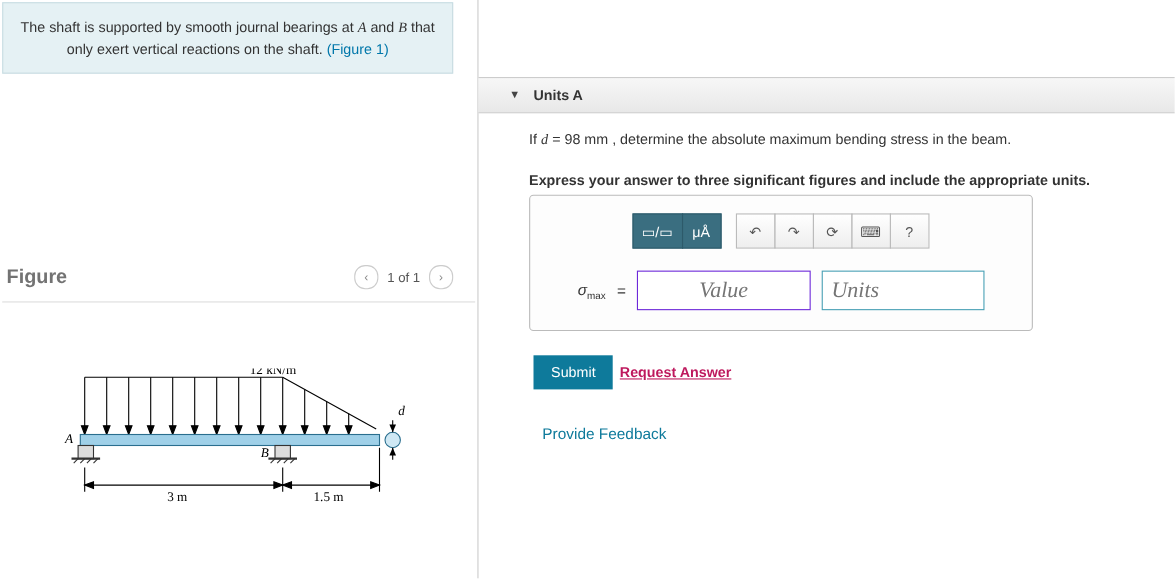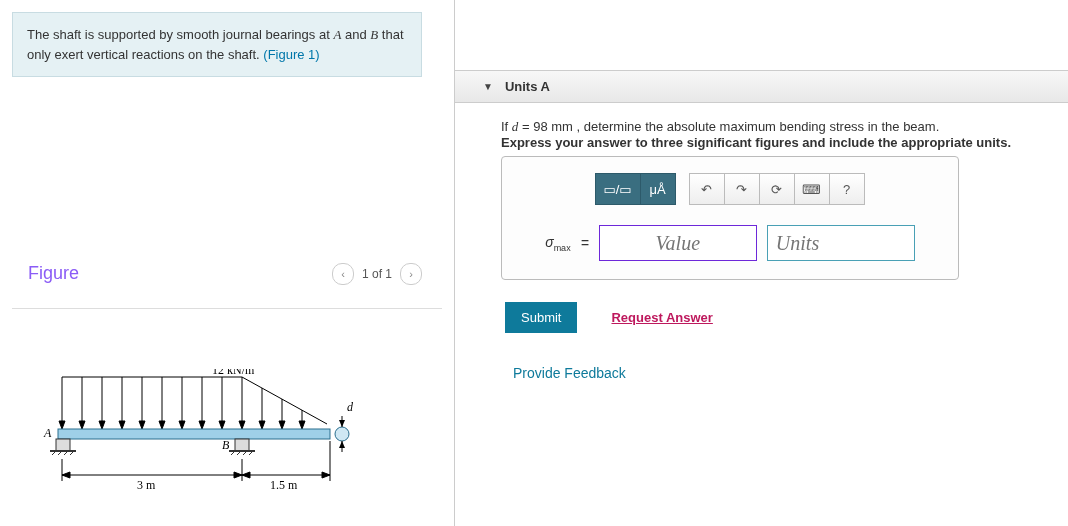--- a/index.html
+++ b/index.html
@@ -11,21 +11,22 @@
     background: #fff;
   }
   .page {
     display: flex;
     width: 1068px;
     height: 526px;
   }
   .left-col {
     width: 430px;
     border-right: 1px solid #ccc;
-    padding: 12px;
+    padding: 2px;
+    text-align: center;
   }
   .right-col {
     flex: 1;
     padding: 0 0 0 0;
   }
   .intro-box {
     background: #e5f1f4;
     border: 1px solid #c8dce2;
     padding: 12px 14px;
     margin: 0 20px 0 0;
@@ -39,23 +40,23 @@
     display: flex;
     align-items: center;
     justify-content: space-between;
     padding: 0 20px 0 0;
     margin-top: 170px;
     border-bottom: 1px solid #ddd;
     padding-bottom: 8px;
   }
   .figure-header h2 {
     font-size: 18px;
-    font-weight: normal;
-    margin: 16px;
-    color: #8b5cf6;
+    font-weight: bold;
+    margin: 4px;
+    color: #737373;
   }
   .figure-nav {
     display: flex;
     align-items: center;
     gap: 8px;
     font-size: 12px;
     color: #555;
   }
   .nav-btn {
     width: 20px;
@@ -92,21 +93,21 @@
   }
   .part-header .caret {
     font-size: 10px;
     color: #444;
   }
   .part-body {
     padding: 16px 30px 0 46px;
   }
   .question-line {
     color: #333;
-    margin-bottom: 0;
+    margin-bottom: 21px;
   }
   .question-bold {
     font-weight: bold;
     margin-bottom: 6px;
   }
   .answer-box {
     border: 1px solid #bbb;
     border-radius: 4px;
     padding: 16px 18px 18px 18px;
     width: 420px;
@@ -168,21 +169,21 @@
     font-family: "Times New Roman", serif;
     font-style: italic;
     font-size: 20px;
     color: #aaa;
     padding: 0 8px;
   }
   .submit-row {
     margin-top: 22px;
     display: flex;
     align-items: center;
-    gap: 34px;
+    gap: 6px;
     padding-left: 4px;
   }
   .submit-btn {
     background: #0e7a9b;
     color: #fff;
     border: none;
     padding: 8px 16px;
     font-size: 13px;
     cursor: pointer;
   }

